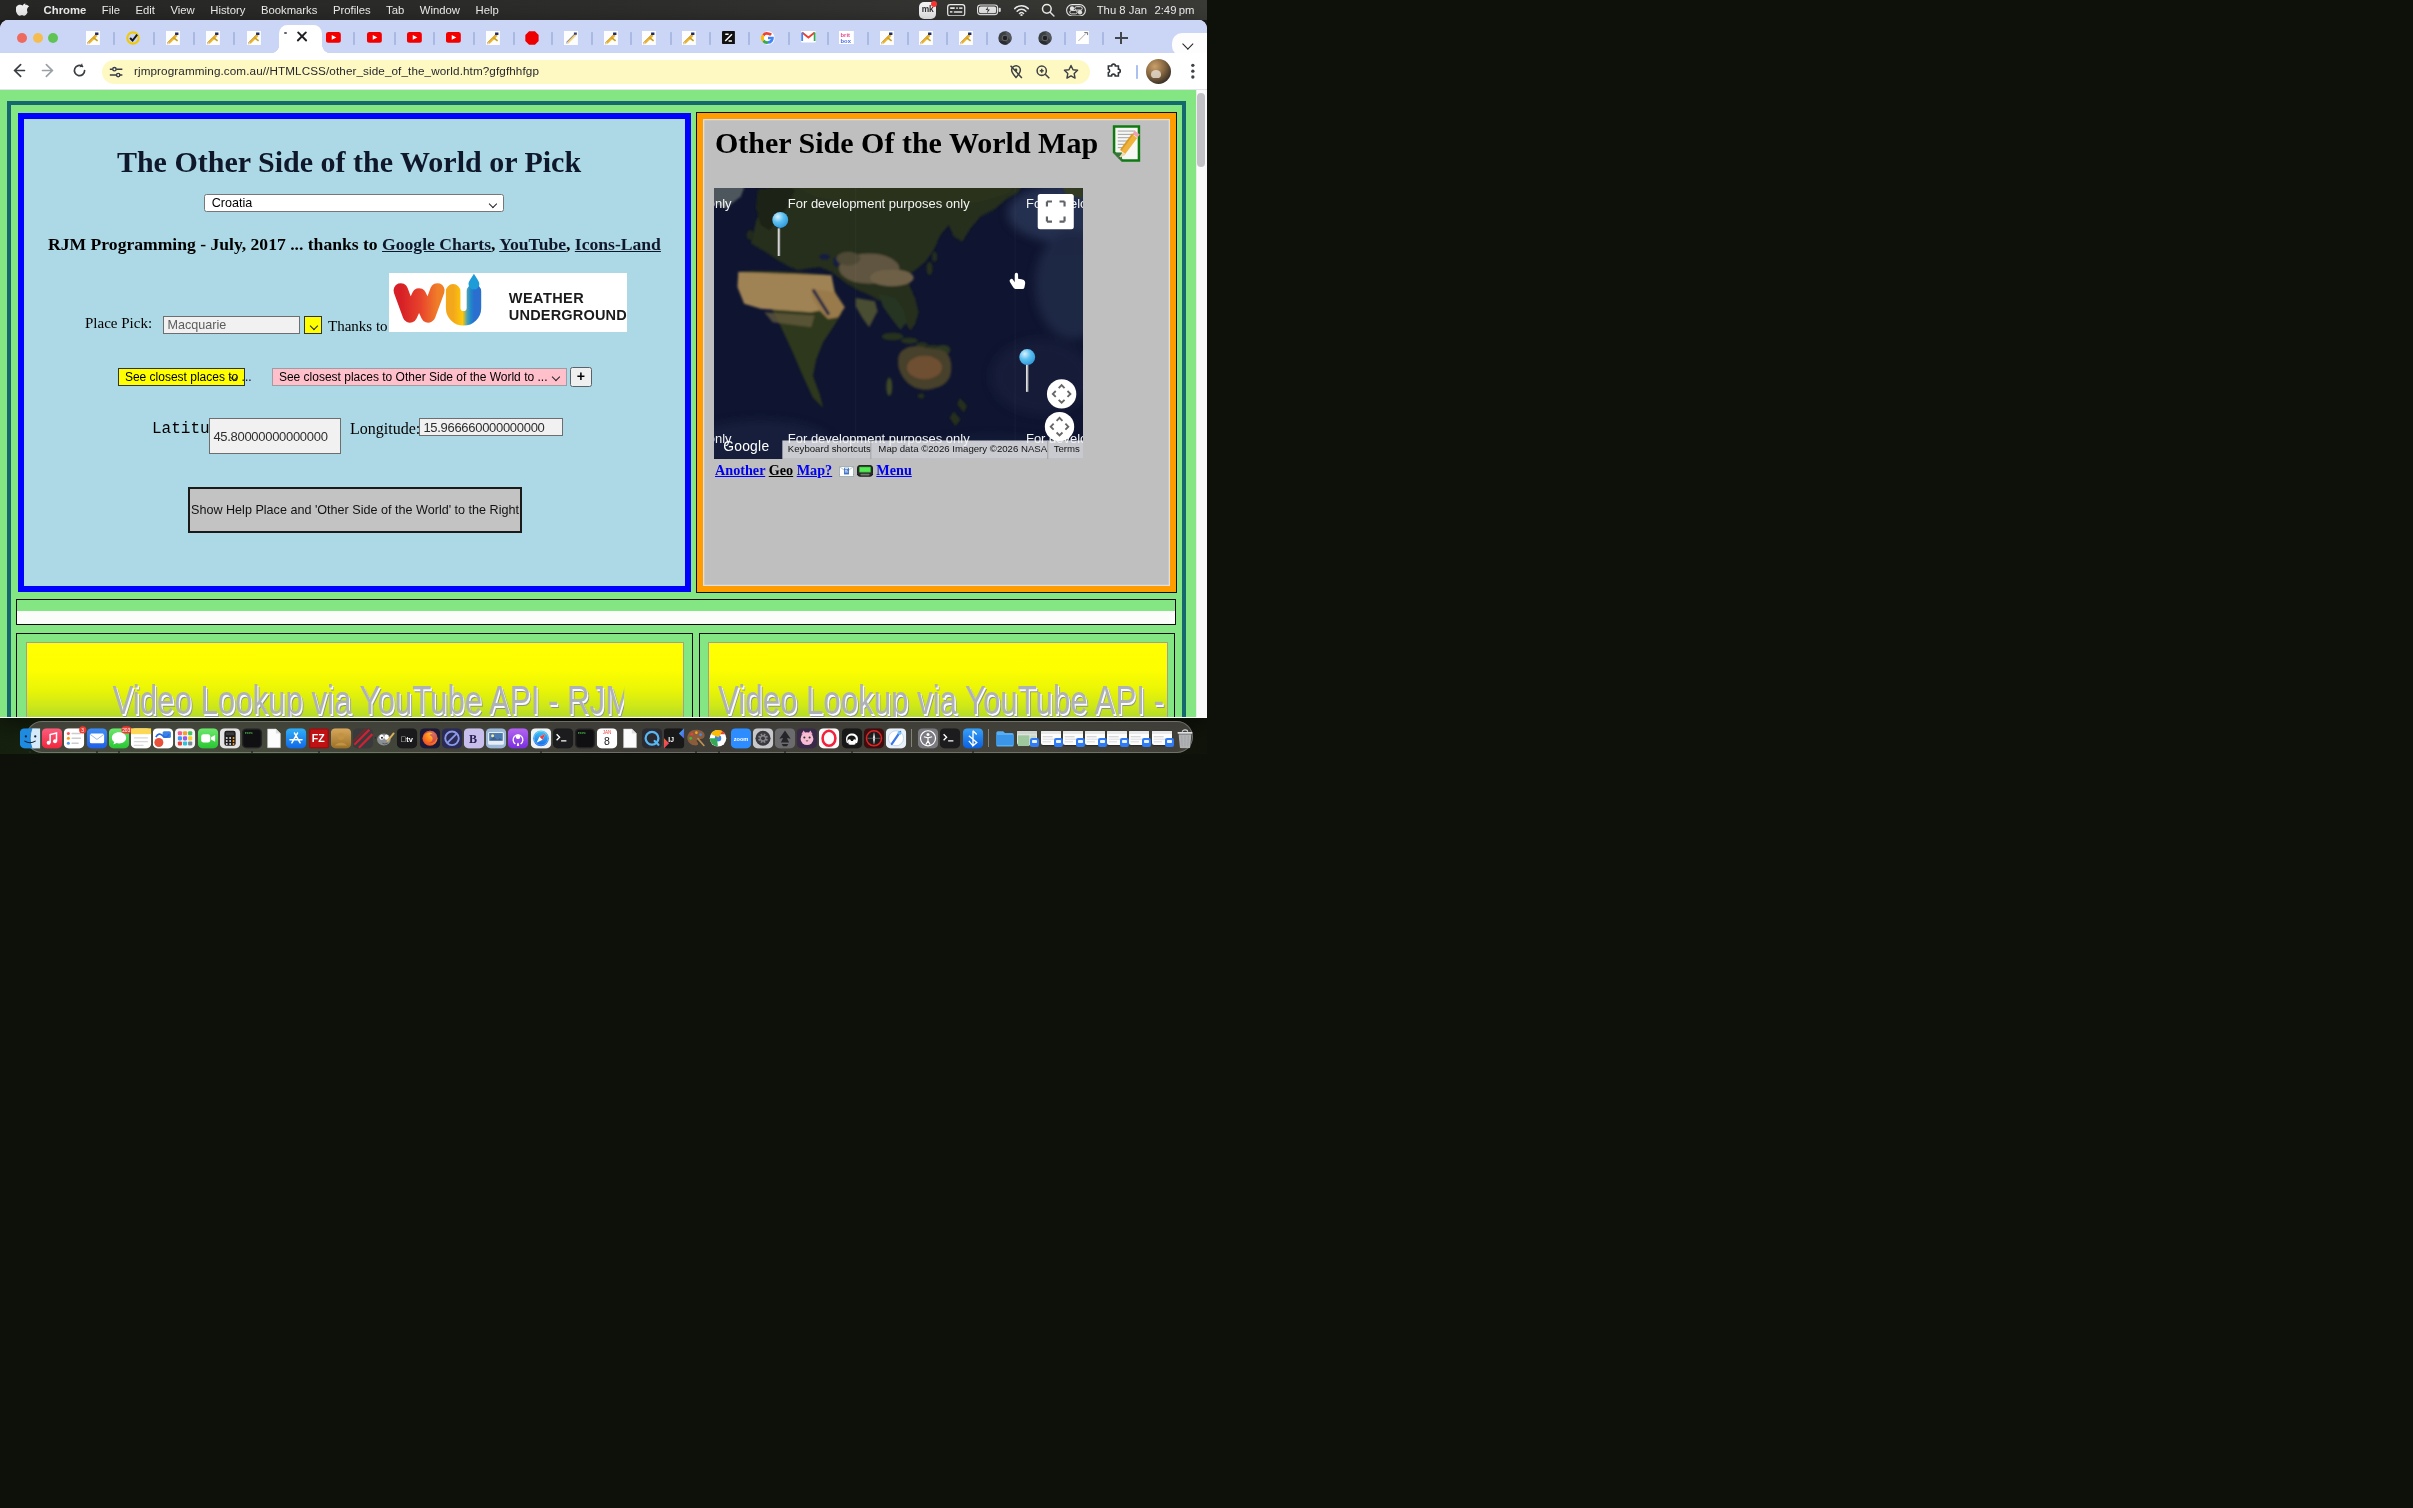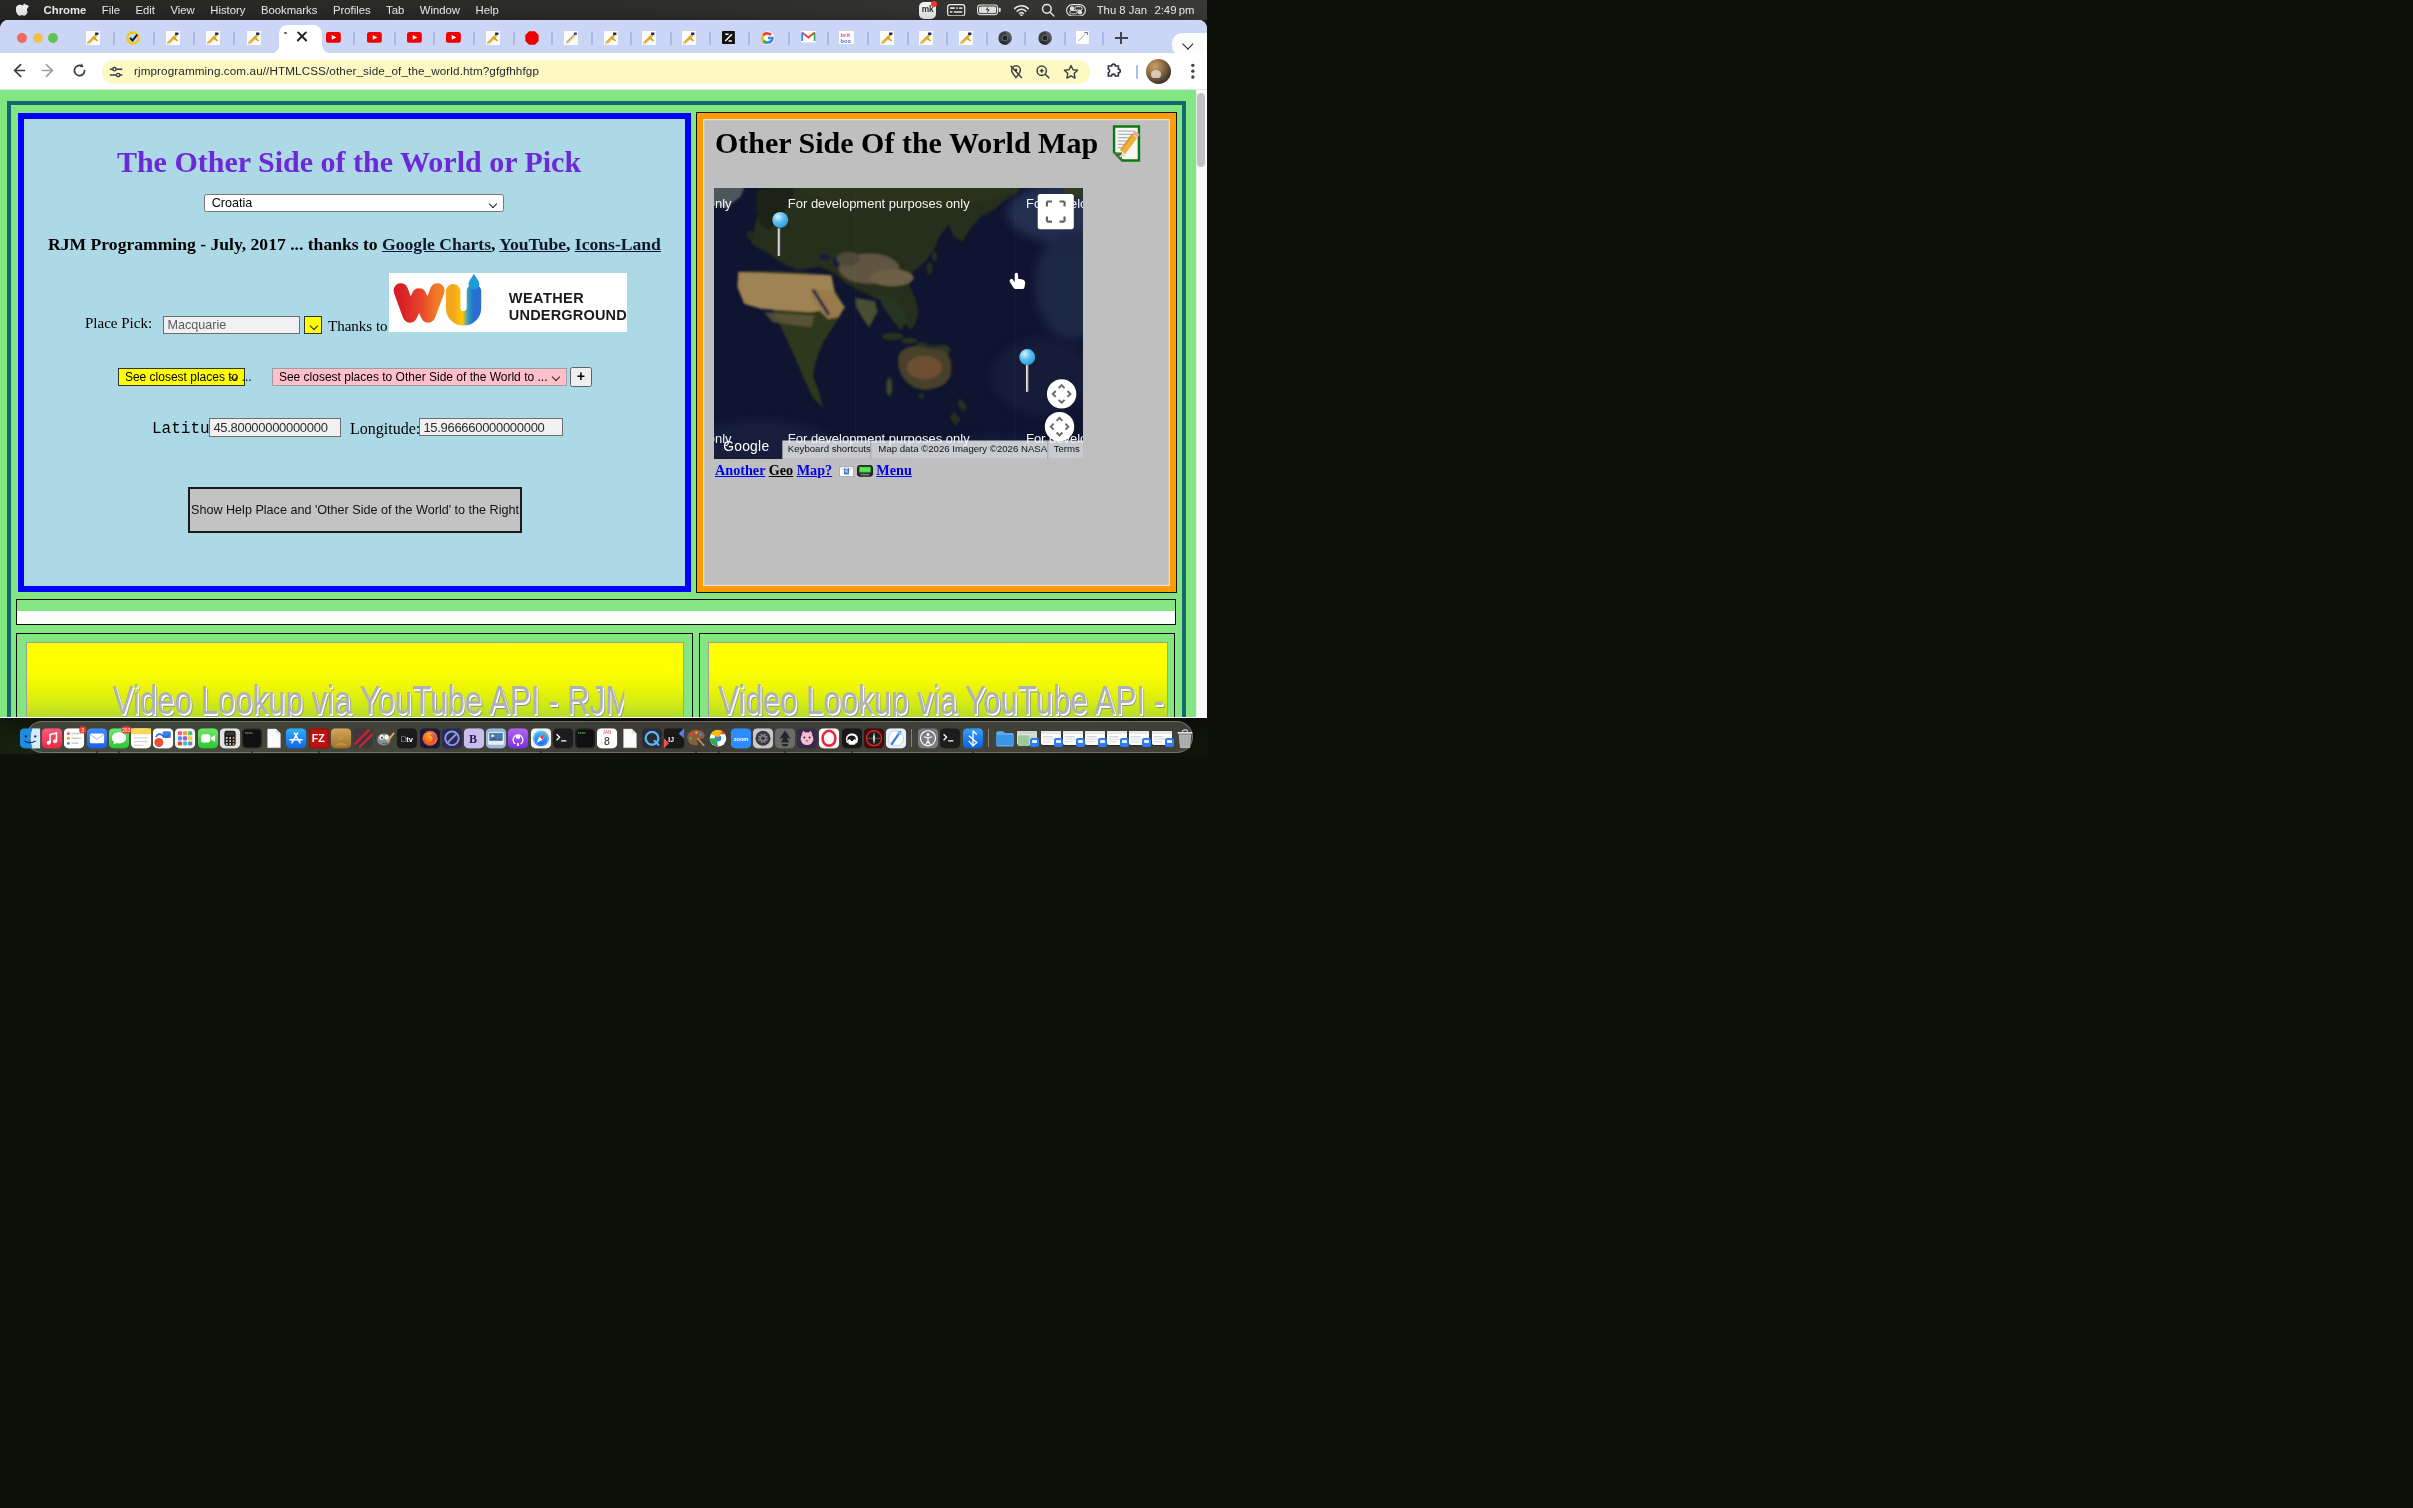--- a/index.html
+++ b/index.html
@@ -53,21 +53,21 @@
 .omni .url { position:absolute; left:32px; top:4.6px; font-size:11.7px; color:#27292e; letter-spacing:0.1px; }
 .pagewrap { position:absolute; left:0; top:70px; width:1207px; height:627px; background:#83e683; overflow:hidden; }
 
 .sbtrack { position:absolute; right:0; top:0; width:11.3px; height:627px; background:#fafafa; border-left:0.8px solid #ececec; }
 .sbthumb { position:absolute; right:1.7px; top:2.5px; width:8px; height:74px; background:#c2c2c6; border-radius:4.2px; }
 
 .tealbox { position:absolute; left:7.1px; top:11.3px; width:1179px; height:754px; border:4.6px solid #15686e; }
 .leftcell { position:absolute; left:18.4px; top:22.6px; width:673px; height:479px; background:#add8e6; border:6.7px solid #0000fe; }
 .rightcell { position:absolute; left:697px; top:22.6px; width:479px; height:479px; background:#bfbfbf;
   border:6.7px solid #ff9d00; outline:0.8px solid #101010; box-shadow:inset 0 0 0 1.3px #e0e0e0; }
-.h1L { position:absolute; left:25px; top:55px; width:648px; text-align:center; font-family:"Liberation Serif", serif; font-weight:bold; font-size:30px; color:#6d28d9; }
+.h1L { position:absolute; left:25px; top:55px; width:648px; text-align:center; font-family:"Liberation Serif", serif; font-weight:bold; font-size:30px; color:#0f172a; }
 .selC { position:absolute; left:204px; top:104px; width:300px; height:17.6px; background:#fff; border:0.8px solid #777; border-radius:2.5px; }
 .selC .t { position:absolute; left:6.7px; top:1.3px; font-size:12.6px; color:#000; }
 .chev { position:absolute; right:6.7px; top:5.9px; width:5.9px; height:5.9px; border-right:1.5px solid #222; border-bottom:1.5px solid #222; transform:rotate(45deg); }
 .rjm { position:absolute; left:25px; top:144px; width:659px; text-align:center; font-family:"Liberation Serif", serif; font-weight:bold; font-size:17.6px; color:#000; }
 .rjm a { color:#0f172a;margin-top:7px; }
 
 .lbl { font-family:"Liberation Serif", serif; font-size:15px; color:#000; }
 .inp { background:#f1f1f1; border:1.7px solid #6e6e6e; font-size:12.6px; color:#5c5c5c; padding-left:3.4px; display:flex; align-items:center; }
 .ysel { position:absolute; background:#ffff00; border:1.3px solid #333; }
 .psel { position:absolute; background:#ffc0cb; border:1.3px solid #9d9da4; }
@@ -454,21 +454,21 @@
       <div class="ysel" style="left:118px;top:278px;width:127px;height:17.6px;">
           <span class="selt">See closest places to ...</span>
           <span class="chev" style="top:5px;"></span>
         </div>
       <div class="psel" style="left:272px;top:278px;width:295px;height:17.6px;">
           <span class="selt">See closest places to Other Side of the World to ...</span>
           <span class="chev" style="top:5px;"></span>
         </div>
       <div style="position:absolute;left:570px;top:277px;width:22px;height:19.7px;background:#efefef;border:1.7px solid #5a6268;border-radius:2.5px;text-align:center;font-size:14.2px;font-weight:bold;line-height:16px;color:#000;">+</div>
       <span class="lbl" style="position:absolute;left:152px;top:330px;font-size:16px;font-family:Liberation Mono, monospace;">Latitude:</span>
-      <div class="inp" style="position:absolute;left:209px;top:328px;width:132px;height:19px;color:#2e2e2e;font-size:13px;letter-spacing:-0.3px;">45.80000000000000</div>
+      <div class="inp" style="position:absolute;left:209px;top:328px;width:132px;height:36px;color:#2e2e2e;font-size:13px;letter-spacing:-0.3px;">45.80000000000000</div>
       <span class="lbl" style="position:absolute;left:350px;top:330px;font-size:16px;">Longitude:</span>
       <div class="inp" style="position:absolute;left:419px;top:328px;width:144px;height:18.4px;color:#2e2e2e;font-size:13px;letter-spacing:-0.3px;overflow:hidden;">15.966660000000000</div>
       <div class="gobtn">Show Help Place and 'Other Side of the World' to the Right</div>
     </div>
     <div id="rightcontent">
       <div class="h1R">Other Side Of the World Map</div>
       <div class="noteic" id="noteic"><svg width="29" height="39" viewBox="0 0 35 46" xmlns="http://www.w3.org/2000/svg">
 <path d="M1,1 H34 V45 H12 L1,34 Z" fill="#0f7a12"></path>
 <path d="M4,4 H31 V42 H13 L4,33 Z" fill="#f7f7f3"></path>
 <g stroke="#90909a" stroke-width="1">

